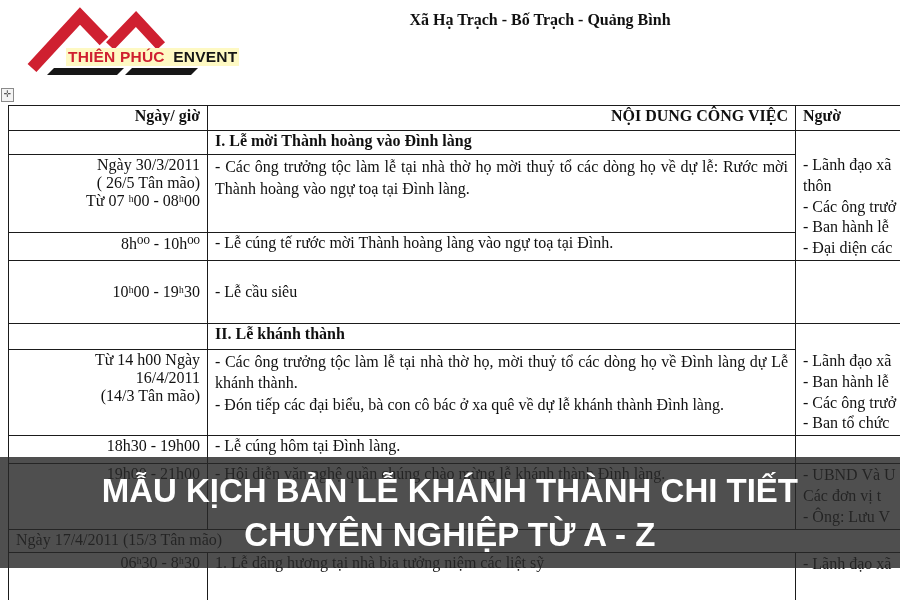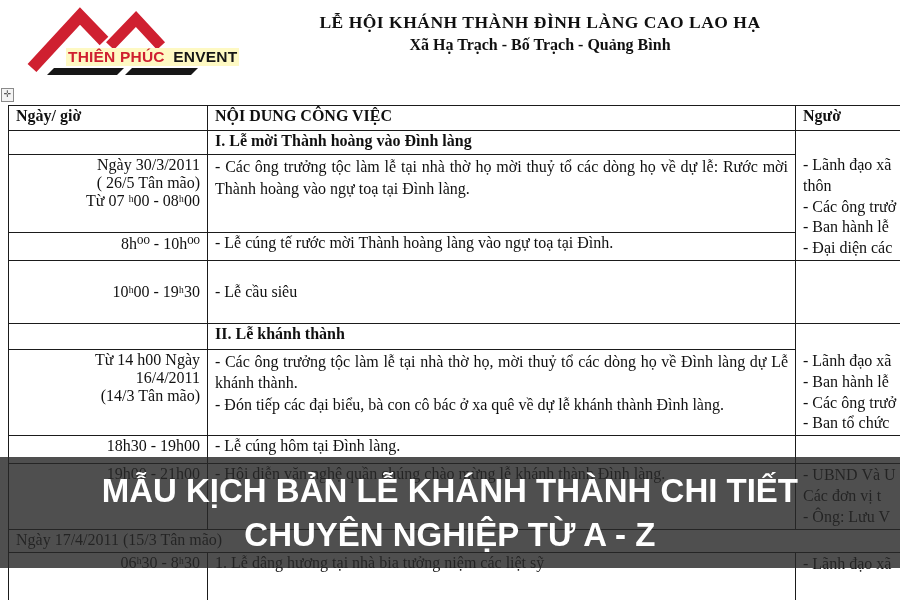--- a/index.html
+++ b/index.html
@@ -29,21 +29,21 @@
   }
   
   table.doc{
     position:absolute;left:8px;top:105px;width:982px;
     border-collapse:collapse;table-layout:fixed;
   }
   table.doc td{
     border:1.6px solid #1b1b1b;padding:1px 7px;font-size:16px;vertical-align:top;
     overflow:hidden;
   }
-  td.hd{font-weight:bold;text-align:left;vertical-align:middle;}
+  td.hd{font-weight:bold;text-align:right;vertical-align:middle;}
   td.time{text-align:right;}
   td.sec{font-weight:bold;text-align:left;font-size:16.5px;}
   td.ppl{font-size:13.5px;line-height:1.3;padding-left:5px;white-space:nowrap;}
   td.ppl div{white-space:nowrap;}
   td.just{text-align:justify;line-height:1.35;}
   td.hd-people{text-align:left;padding-left:60px;white-space:nowrap;}
   .datefull{padding-left:12px;font-size:15.5px;}
   tr.h-hdr {height:25px;}
   tr.h-s1  {height:22px;}
   tr.h-r1  {height:71px;}
@@ -80,21 +80,20 @@
     <path d="M32,64 L102,64 L95,71 L25,71 Z" fill="#161616"></path>
     <path d="M110,64 L176,64 L169,71 L103,71 Z" fill="#161616"></path>
   </svg>
   <div class="logo-text">
     <span class="red">THIÊN PHÚC</span>
     <span class="blk">ENVENT</span>
   </div>
 </div>
 
 <div class="titleblock">
-  <div class="t2">LỄ HỘI KHÁNH THÀNH ĐÌNH LÀNG CAO LAO HẠ</div>
   <div class="t3">Xã Hạ Trạch - Bố Trạch - Quảng Bình</div>
 </div>
 
 <div class="tbl-handle">✛</div>
 
 <table class="doc">
   <colgroup>
       <col style="width:199px">
       <col style="width:588px">
       <col style="width:195px">

